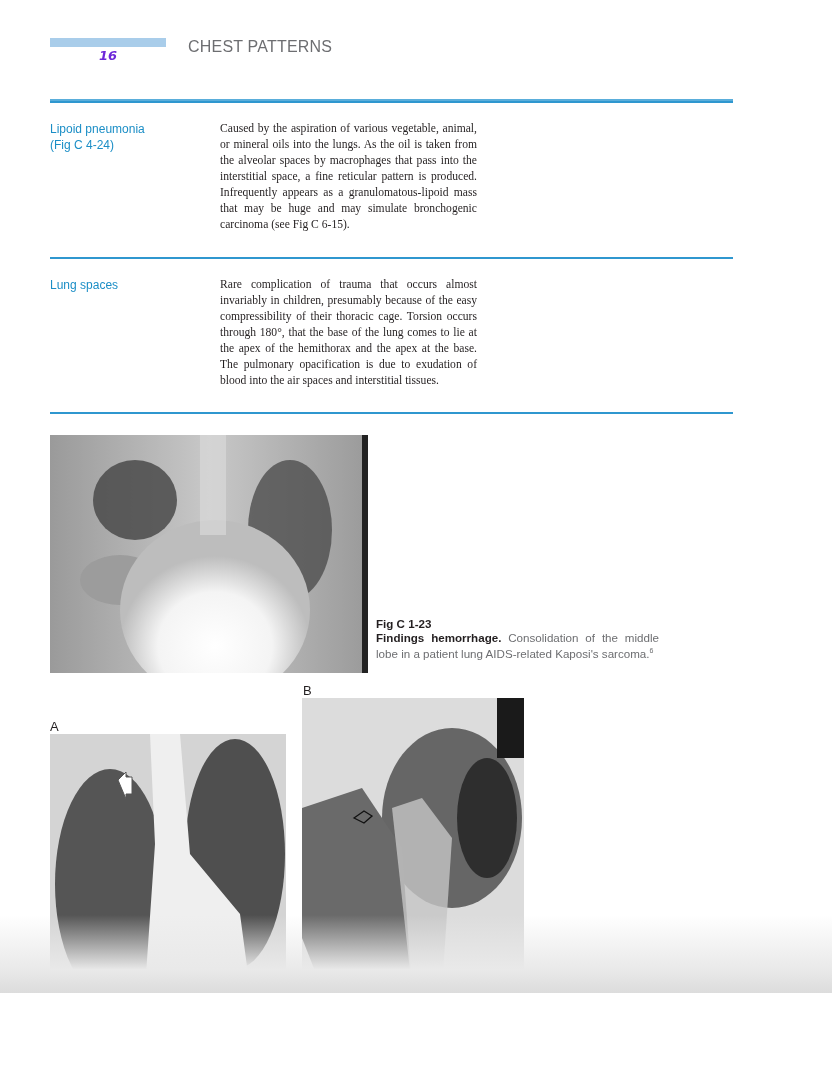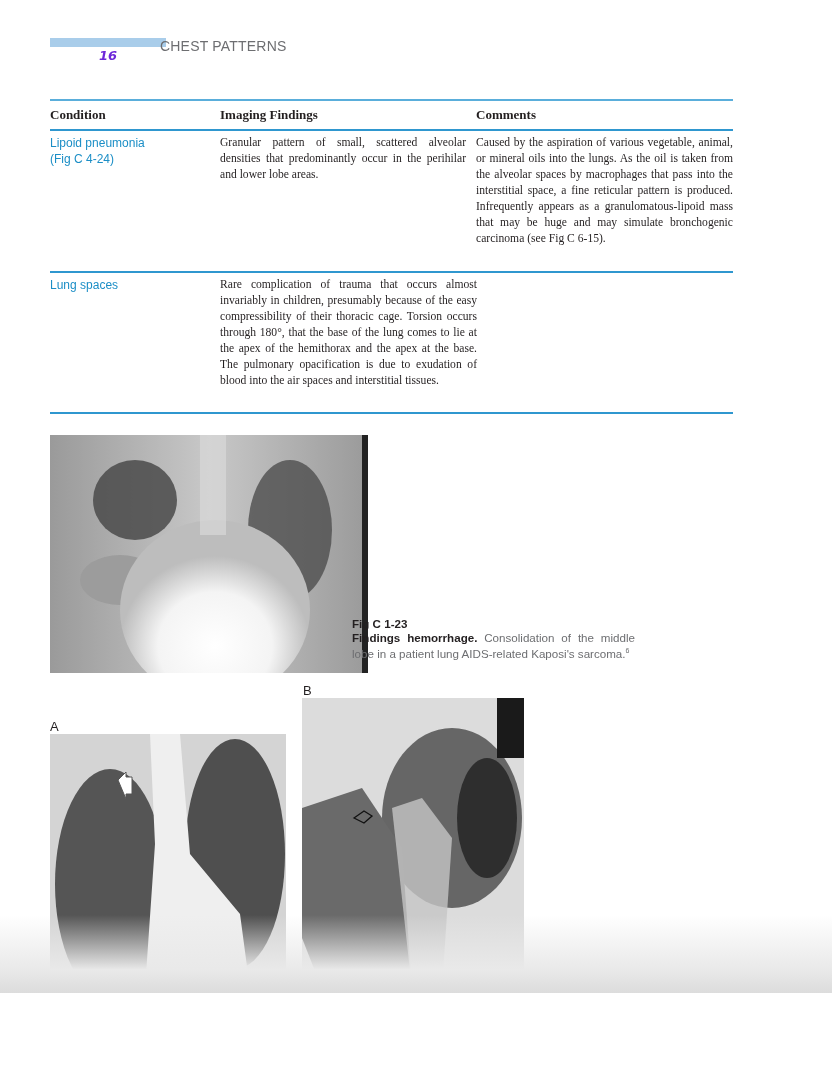--- a/index.html
+++ b/index.html
@@ -1,72 +1,64 @@
 <!DOCTYPE html>
 <html><head>
 <meta charset="utf-8">
 <style>
   html, body { margin:0; padding:0; }
   body { width:832px; height:1080px; position:relative; background:#ffffff; overflow:hidden; font-family:"Liberation Serif", serif; color:#231f20; }
   .page { position:absolute; left:0; top:0; width:832px; height:993px; background:#ffffff; }
   .page-fade { position:absolute; left:0; top:915px; width:832px; height:78px; background:linear-gradient(to bottom, rgba(255,255,255,0) 0%, #e9e9e9 70%, #dcdcdc 100%); pointer-events:none; }
   .header-bar { position:absolute; left:50px; top:38px; width:116px; height:9px; background:#a9cdea; }
-  .header-title { position:absolute; left:160px; top:38px; font-family:"Liberation Sans", sans-serif; font-size:14px; color:#6d6e71; letter-spacing:0.2px; }
+  .header-title { position:absolute; left:188px; top:38px; font-family:"Liberation Sans", sans-serif; font-size:16px; color:#6d6e71; letter-spacing:0.2px; }
   .page-num { position:absolute; left:99px; top:48px; font-family:"DejaVu Sans", sans-serif; font-style:italic; font-weight:bold; font-size:13px; color:#6d28d9; }
 
   .table { position:absolute; left:50px; top:99px; width:683px; }
   .rule { height:2px; background:#2f97cf; }
   .rule.thin { height:1.5px; background:#5aaedb; }
   .thead { display:flex; height:28px; align-items:center; }
   .th { font-family:"Liberation Serif", serif; font-weight:bold; font-size:13px; color:#231f20; }
   .col1 { width:170px; }
   .col2 { width:256px; }
   .col3 { width:257px; }
-  .row { display:flex; padding-top:4px; }
+  .row { display:flex; padding-top:18px; }
   .cond { font-family:"Liberation Sans", sans-serif; font-size:12px; line-height:16px; color:#1b8ec6; }
   .cell { font-size:11.6px; line-height:16.1px; text-align:justify; color:#231f20; }
   .col2 .cell { padding-right:10px; }
   .row1 { height:136px; }
   .row2 { height:135px; }
 
   .img { position:absolute; background:#888; overflow:hidden; }
-  .fig-caption { position:absolute; left:352px; top:617px; width:283px; font-family:"Liberation Sans", sans-serif; font-size:11.6px; line-height:13.5px; color:#231f20; text-align:justify; }
+  .fig-caption { position:absolute; left:376px; top:617px; width:283px; font-family:"Liberation Sans", sans-serif; font-size:11.6px; line-height:13.5px; color:#231f20; text-align:justify; }
   .fig-caption .num { font-weight:bold; display:block; }
   .fig-caption .ttl { font-weight:bold; }
   .fig-caption .desc { color:#6d6e71; }
   .sup { font-size:7px; vertical-align:super; }
   .panel-label { position:absolute; font-family:"Liberation Sans", sans-serif; font-size:13px; color:#231f20; }
 
   .footer { position:absolute; left:0; top:993px; width:832px; height:87px; background:#ffffff; }
 </style>
 </head>
 <body>
 
 <div class="page">
   <div class="header-bar"></div>
   <div class="header-title">CHEST PATTERNS</div>
   <div class="page-num">16</div>
 
   <div class="table">
     <div class="rule thin"></div>
-    <div class="thead">
-      <div class="th col1">Condition</div>
-      <div class="th col2">Imaging Findings</div>
-      <div class="th col3">Comments</div>
-    </div>
     <div class="rule"></div>
 
     <div class="row row1">
       <div class="col1">
         <div class="cond">Lipoid pneumonia</div>
         <div class="cond">(Fig C 4-24)</div>
       </div>
-      <div class="col2">
-          <div class="cell">Granular pattern of small, scattered alveolar densities that predominantly occur in the perihilar and lower lobe areas.</div>
-        </div>
       <div class="col3">
           <div class="cell">Caused by the aspiration of various vegetable, animal, or mineral oils into the lungs. As the oil is taken from the alveolar spaces by macrophages that pass into the interstitial space, a fine reticular pattern is produced. Infrequently appears as a granulomatous-lipoid mass that may be huge and may simulate bronchogenic carcinoma (see Fig C 6-15).</div>
         </div>
     </div>
     <div class="rule"></div>
 
     <div class="row row2">
       <div class="col1">
         <div class="cond">Lung spaces</div>
       </div>

